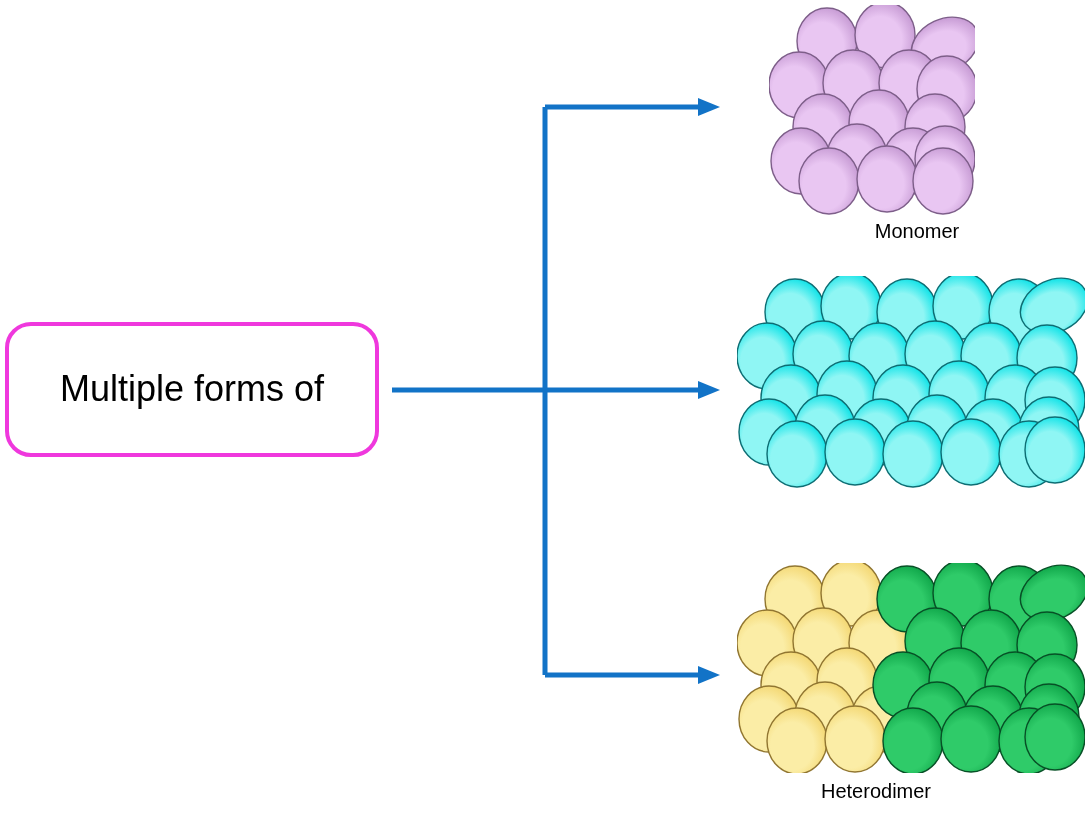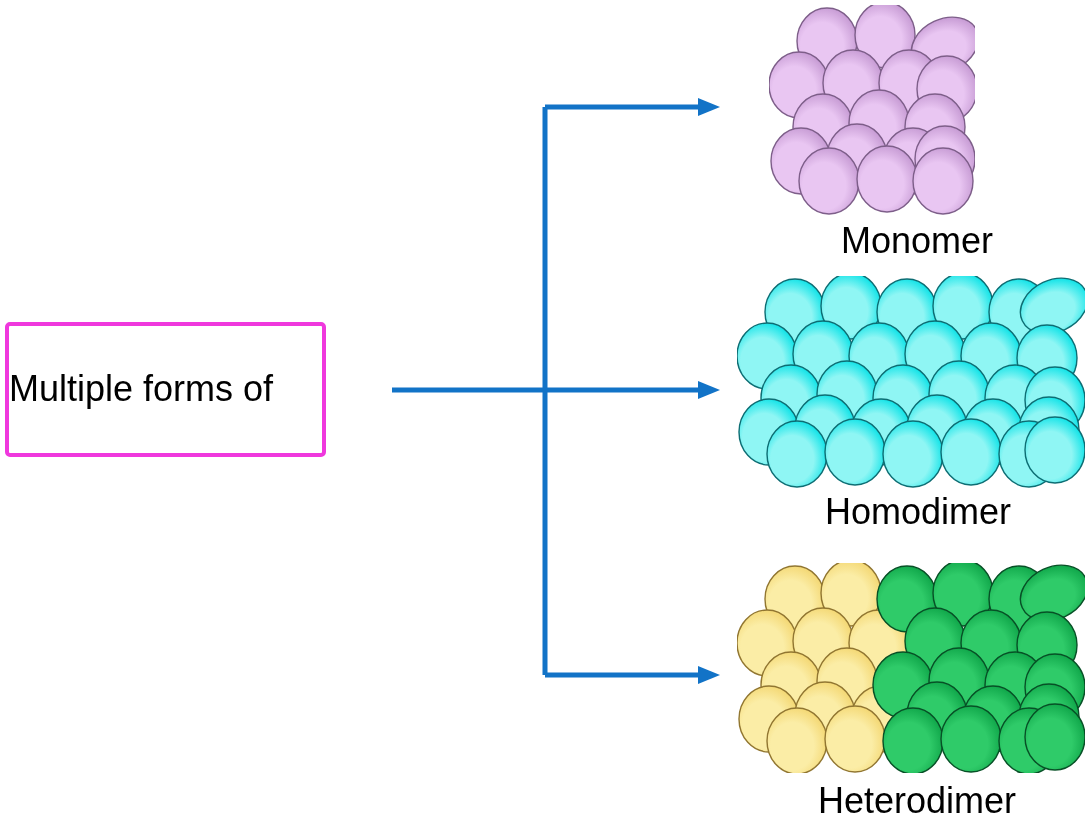--- a/index.html
+++ b/index.html
@@ -8,54 +8,54 @@
     width: 1086px;
     height: 830px;
     background: var(--bg, #ffffff);
     font-family: "Liberation Sans", sans-serif;
     overflow: hidden;
   }
   .root-box {
     position: absolute;
     left: 5px;
     top: 322px;
-    width: 321px;
+    width: 374px;
     height: 135px;
     box-sizing: border-box;
     border: 4px solid var(--box-border, #ef38dd);
-    border-radius: 5px;
+    border-radius: 26px;
     background: var(--box-fill, #ffffff);
     display: flex;
     flex-direction: column;
-    align-items: flex-start;
+    align-items: center;
     justify-content: center;
     font-size: 36px;
     line-height: 1.45;
     color: var(--text, #000000);
     text-align: center;
   }
   .connectors {
     position: absolute;
     left: 0;
     top: 0;
     pointer-events: none;
   }
   .cluster {
     position: absolute;
   }
   .branch-label {
     position: absolute;
     transform: translateX(-50%);
-    font-size: 36px;
+    font-size: 20px;
     color: var(--text, #000000);
     white-space: nowrap;
   }
   #label-monomer    { left: 917px; top: 220px; }
   #label-homodimer  { left: 918px; top: 491px; }
-  #label-heterodimer{ left: 917px; top: 780px; }
+  #label-heterodimer{ left: 876px; top: 780px; }
   #cluster-monomer    { left: 769px; top: 5px;   }
   #cluster-homodimer  { left: 737px; top: 276px; }
   #cluster-heterodimer{ left: 737px; top: 563px; }
 </style>
 </head>
 <body>
 
 <div class="canvas">
 
   <div class="root-box">
@@ -177,16 +177,15 @@
       <ellipse cx="200" cy="152" rx="30" ry="33" fill="url(#cluster-heterodimer-green)" stroke="#075026" stroke-width="1.4"></ellipse>
       <ellipse cx="256" cy="156" rx="30" ry="33" fill="url(#cluster-heterodimer-green)" stroke="#075026" stroke-width="1.4"></ellipse>
       <ellipse cx="312" cy="154" rx="30" ry="33" fill="url(#cluster-heterodimer-green)" stroke="#075026" stroke-width="1.4"></ellipse>
       <ellipse cx="176" cy="178" rx="30" ry="33" fill="url(#cluster-heterodimer-green)" stroke="#075026" stroke-width="1.4"></ellipse>
       <ellipse cx="234" cy="176" rx="30" ry="33" fill="url(#cluster-heterodimer-green)" stroke="#075026" stroke-width="1.4"></ellipse>
       <ellipse cx="292" cy="178" rx="30" ry="33" fill="url(#cluster-heterodimer-green)" stroke="#075026" stroke-width="1.4"></ellipse>
       <ellipse cx="318" cy="174" rx="30" ry="33" fill="url(#cluster-heterodimer-green)" stroke="#075026" stroke-width="1.4"></ellipse>
     </svg>
 
   <div id="label-monomer" class="branch-label">Monomer</div>
-  <div id="label-homodimer" class="branch-label">Homodimer</div>
   <div id="label-heterodimer" class="branch-label">Heterodimer</div>
 
 </div>
 
 </body></html>

